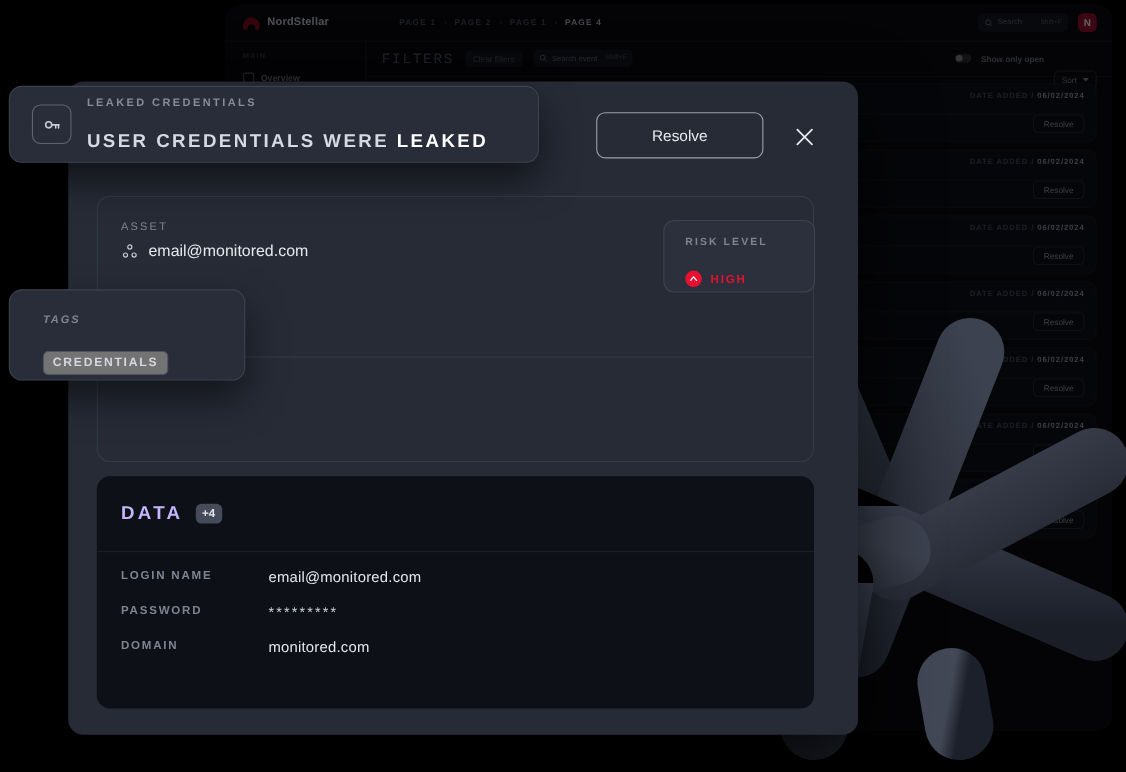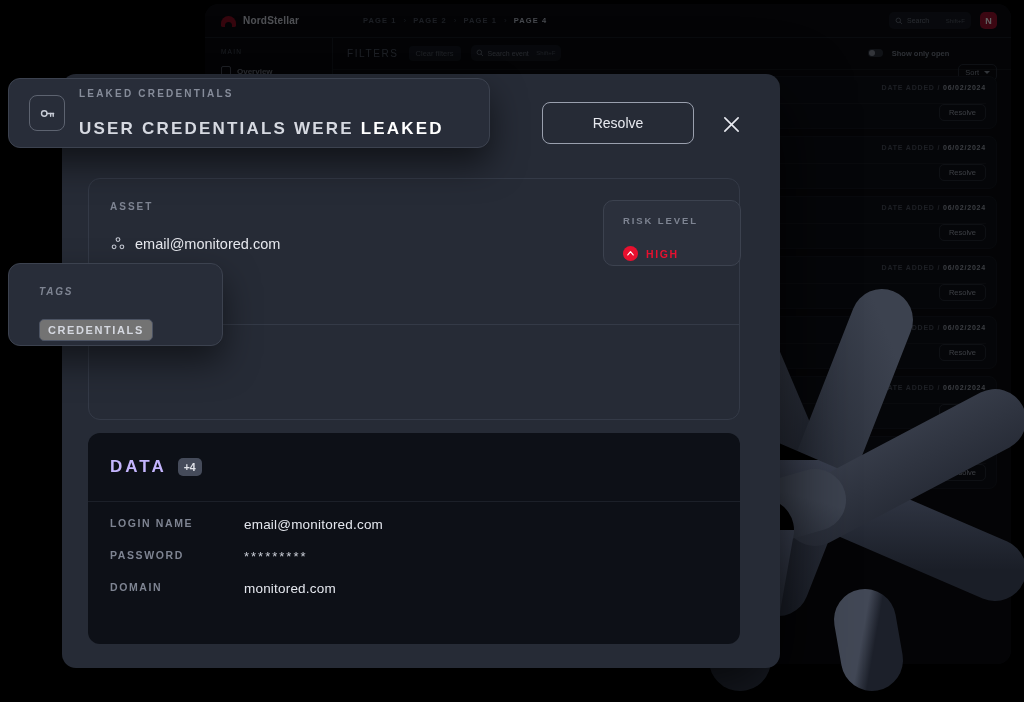--- a/index.html
+++ b/index.html
@@ -53,21 +53,21 @@
     position:absolute;left:0;top:33px;width:128px;bottom:0;
     border-right:1px solid #1a1d25;padding-top:11px;box-sizing:border-box;
   }
   .side-cap{font-size:6.5px;letter-spacing:1.2px;color:#4a505e;padding-left:16px;margin-bottom:8px;}
   .side-item{display:flex;align-items:center;gap:6px;padding-left:16px;height:16px;}
   .side-dot{width:8px;height:8px;border:1px solid #5a6070;border-radius:2px 2px 0 0;}
   .side-lbl{font-size:8px;color:#858b99;font-weight:600;}
 
   .bg-main{position:absolute;left:128px;top:33px;right:0;bottom:0;}
   .bg-filters{height:32px;display:flex;align-items:center;padding:0 14px;gap:10px;border-bottom:1px solid #15181f;}
-  .flt-cap{font-size:10px;letter-spacing:1.6px;color:#4f5costa;}
+  .flt-cap{font-size:13px;letter-spacing:1.6px;color:#4f5costa;font-family:Liberation Mono, monospace;}
   .flt-cap{color:#50566333;color:#545b6a;}
   .flt-clear{font-size:7.5px;color:#565c6a;background:#161a22;border-radius:4px;padding:3px 7px;}
   .flt-search{
     width:90px;height:16px;border-radius:5px;background:#161a22;display:flex;align-items:center;
     gap:4px;padding:0 5px;box-sizing:border-box;
   }
   .flt-search .lbl{font-size:7px;color:#6a7080;flex:1;}
   .flt-search .kbd{font-size:6px;color:#4e5462;}
   .flt-right{margin-left:auto;display:flex;align-items:center;gap:9px;}
   .toggle{width:15px;height:8px;border-radius:5px;background:#2c313c;position:relative;}
@@ -130,21 +130,21 @@
 
   
   .info-card{
     position:absolute;left:26px;top:104px;width:652px;height:242px;
     border:1px solid #343a47;border-radius:12px;box-sizing:border-box;
   }
   .meta-row{position:absolute;left:0;top:0;right:0;height:100px;display:flex;}
   .meta-col{padding:22px 0 0 21px;box-sizing:border-box;}
   .meta-col.asset{width:213px;}
   .meta-col.date{width:190px;border-left:1px solid #343a47;height:66px;margin-top:18px;padding-top:4px;}
-  .meta-cap{font-size:10px;letter-spacing:2px;color:#7e8492;font-weight:700;margin-bottom:24px;}
+  .meta-cap{font-size:10px;letter-spacing:2px;color:#7e8492;font-weight:400;margin-bottom:9px;}
   .meta-val{display:flex;align-items:center;gap:9px;font-size:14.5px;color:#e6e8ee;}
   .risk-card{
     position:absolute;left:514px;top:21px;width:138px;height:66px;
     background:#2b303c;border:1px solid #3c424f;border-radius:10px;
     padding:14px 0 0 19px;box-sizing:border-box;
   }
   .risk-cap{font-size:9.5px;letter-spacing:1.9px;color:#7e8492;font-weight:700;margin-bottom:9px;}
   .risk-val{display:flex;align-items:center;gap:8px;margin-top:20px;}
   .risk-dot{
     width:15px;height:15px;border-radius:50%;background:#e8102f;

